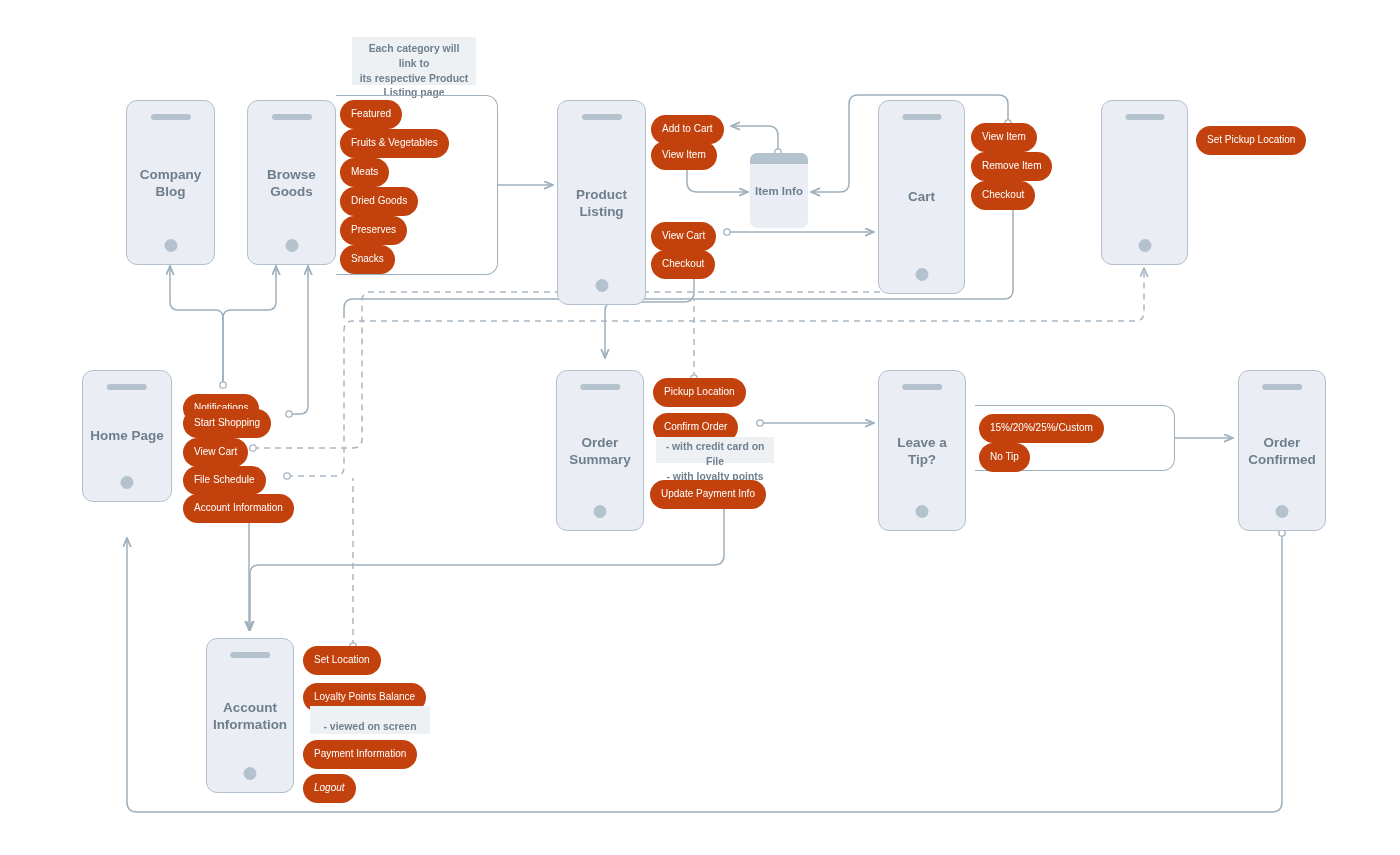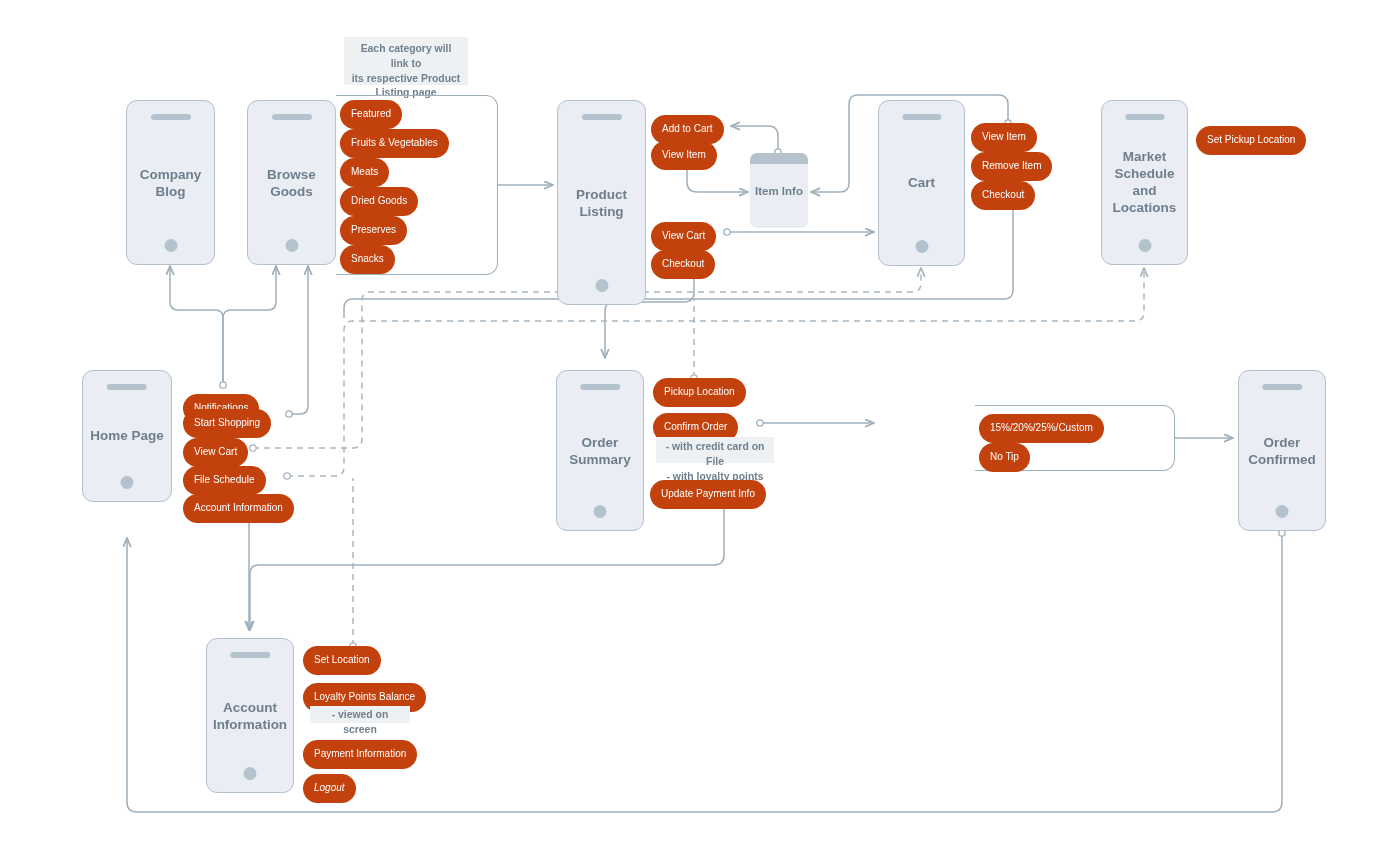--- a/index.html
+++ b/index.html
@@ -176,69 +176,71 @@
     <div class="homebtn"></div>
   </div>
 
   <div class="phone" style="left:557px;top:100px;width:89px;height:205px;">
     <div class="speaker"></div>
     <div class="ptitle">Product
 Listing</div>
     <div class="homebtn"></div>
   </div>
 
-  <div class="phone" style="left:878px;top:100px;width:87px;height:166px;">
+  <div class="phone" style="left:878px;top:100px;width:87px;height:194px;">
     <div class="speaker"></div>
     <div class="ptitle">Cart</div>
     <div class="homebtn"></div>
   </div>
 
   <div class="phone" style="left:1101px;top:100px;width:87px;height:165px;">
     <div class="speaker"></div>
-    <div class="ptitle">Market
-Schedule
-and
-Locations</div>
     <div class="homebtn"></div>
   </div>
 
   <div class="phone" style="left:82px;top:370px;width:90px;height:132px;">
     <div class="speaker"></div>
     <div class="ptitle">Home Page</div>
     <div class="homebtn"></div>
   </div>
 
   <div class="phone" style="left:556px;top:370px;width:88px;height:161px;">
     <div class="speaker"></div>
     <div class="ptitle">Order
 Summary</div>
     <div class="homebtn"></div>
   </div>
 
+  <div class="phone" style="left:878px;top:370px;width:88px;height:161px;">
+    <div class="speaker"></div>
+    <div class="ptitle">Leave a
+Tip?</div>
+    <div class="homebtn"></div>
+  </div>
 
   <div class="phone" style="left:1238px;top:370px;width:88px;height:161px;">
     <div class="speaker"></div>
     <div class="ptitle">Order
 Confirmed</div>
     <div class="homebtn"></div>
   </div>
 
   <div class="phone" style="left:206px;top:638px;width:88px;height:155px;">
     <div class="speaker"></div>
     <div class="ptitle">Account
 Information</div>
     <div class="homebtn"></div>
   </div>
 
   <div class="card" style="left:750px;top:153px;width:58px;height:75px;padding-left:27px;">
     <div class="cardbar"></div>
     <div class="ctitle">Item Info</div>
   </div>
 
-  <div class="note" style="left:344px;top:37px;width:124px;height:48px;">Each category will link to
+  <div class="note" style="left:352px;top:37px;width:124px;height:48px;">Each category will link to
 its respective Product
 Listing page</div>
 
   <div class="bracket catbox" style="left:336px;top:95px;width:162px;height:180px;"></div>
 
   <div class="pill" style="left:340px;top:100px;">Featured</div>
   <div class="pill" style="left:340px;top:129px;">Fruits &amp; Vegetables</div>
   <div class="pill" style="left:340px;top:158px;">Meats</div>
   <div class="pill" style="left:340px;top:187px;">Dried Goods</div>
   <div class="pill" style="left:340px;top:216px;">Preserves</div>
@@ -266,17 +268,17 @@
   <div class="note" style="left:656px;top:437px;width:118px;height:26px;text-align:center;padding:3px 5px;">- with credit card on File
    - with loyalty points</div>
   <div class="pill" style="left:650px;top:480px;">Update Payment Info</div>
 
   <div class="bracket tipbox" style="left:975px;top:405px;width:200px;height:66px;"></div>
   <div class="pill" style="left:979px;top:414px;text-align:center;">15%/20%/25%/Custom</div>
   <div class="pill" style="left:979px;top:443px;">No Tip</div>
 
   <div class="pill" style="left:303px;top:646px;text-align:right;">Set Location</div>
   <div class="pill" style="left:303px;top:683px;">Loyalty Points Balance</div>
-  <div class="note" style="left:310px;top:706px;width:100px;height:17px;padding:2px 5px;">- viewed on screen</div>
+  <div class="note" style="left:310px;top:706px;width:120px;height:17px;padding:14px 5px;">- viewed on screen</div>
   <div class="pill" style="left:303px;top:740px;">Payment Information</div>
   <div class="pill" style="left:303px;top:774px;font-style:italic;">Logout</div>
 
 </div>
 
 </body></html>

